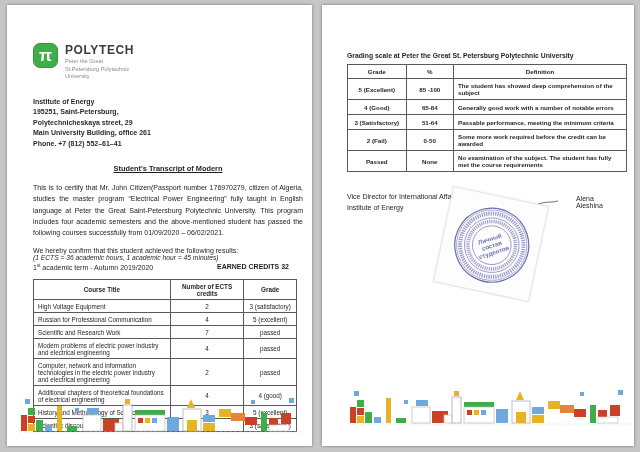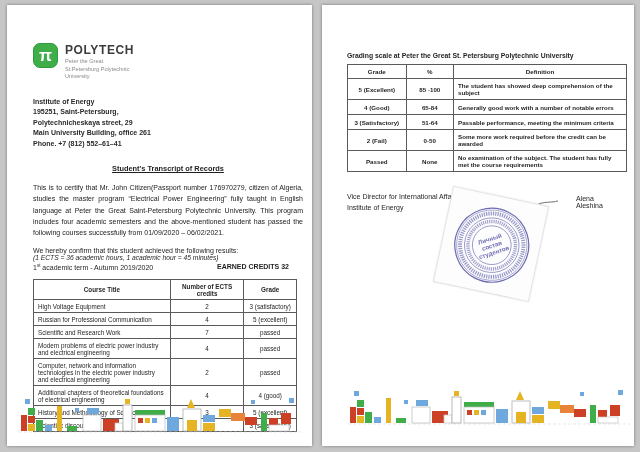--- a/index.html
+++ b/index.html
@@ -85,21 +85,21 @@
   </div>
 
   <div class="institute">
     <div>Institute of Energy</div>
     <div>195251, Saint-Petersburg,</div>
     <div>Polytechnicheskaya street, 29</div>
     <div>Main University Building, office 261</div>
     <div>Phone. +7 (812) 552–61–41</div>
   </div>
 
-  <div class="doc-title">Student's Transcript of Records</div>
+  <div class="doc-title">Student's Transcript of Modern</div>
 
   <div class="body-par">This is to certify that Mr. John Citizen(Passport number 176970279, citizen of Algeria, studies the master program “Electrical Power Engineering” fully taught in English language at Peter the Great Saint-Petersburg Polytechnic University. This program includes four academic semesters and the above-mentioned student has passed the following courses successfully from 01/09/2020 – 06/02/2021.</div>
 
   <div class="confirm">We hereby confirm that this student achieved the following results:</div>
   <div class="ects-note">(1 ECTS = 36 academic hours, 1 academic hour = 45 minutes)</div>
 
   <div class="term-row">
     <span><span>1</span><sup>st</sup><span> academic term - Autumn 2019/2020</span></span>
     <span class="earned">EARNED CREDITS 32</span>
   </div>

